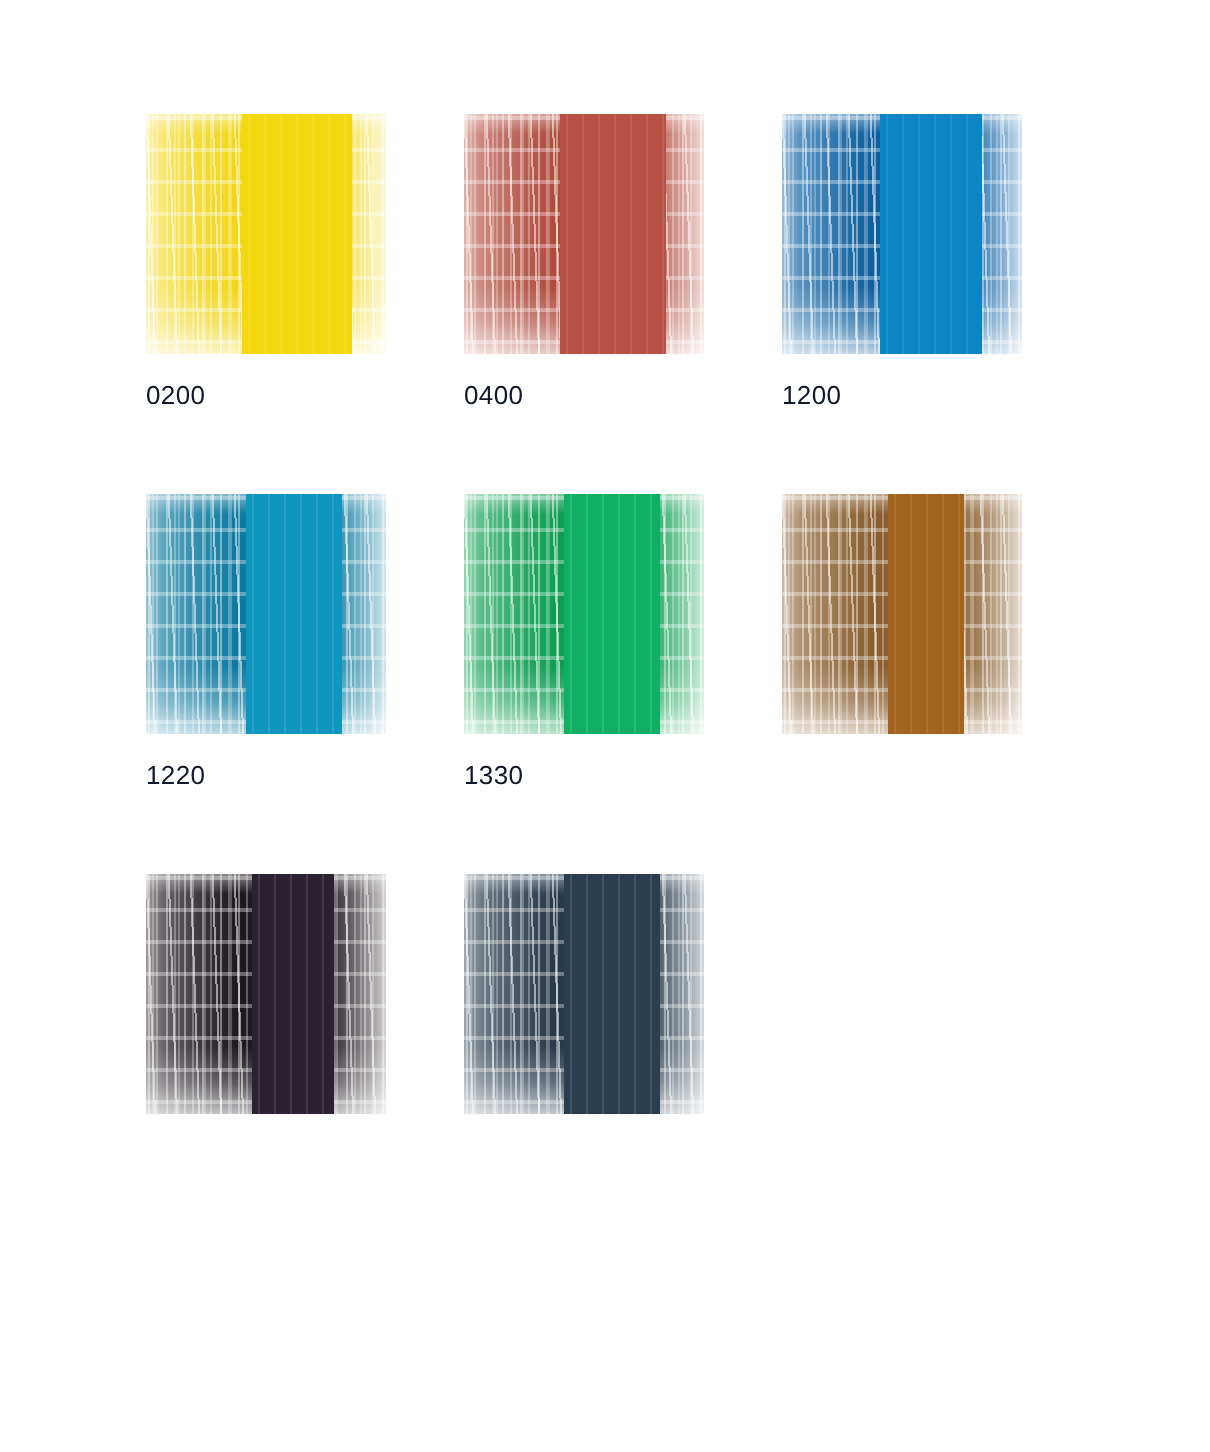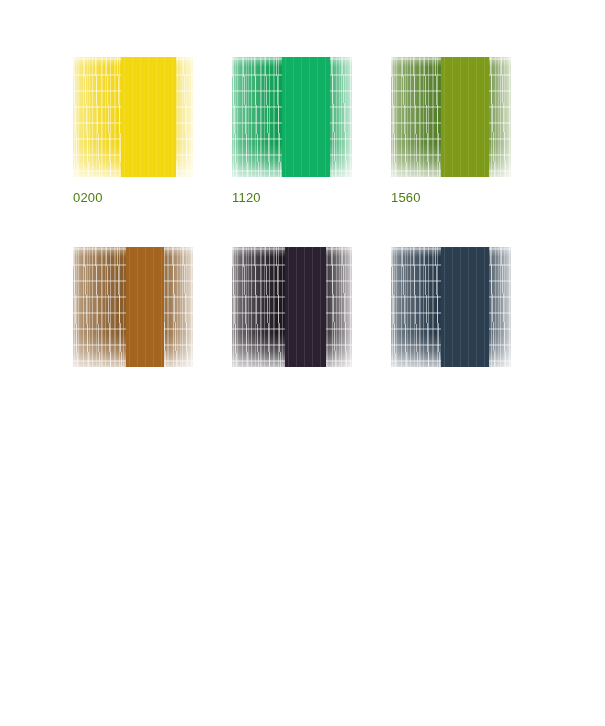--- a/index.html
+++ b/index.html
@@ -147,21 +147,21 @@
       rgba(255,255,255,0.10) 3px,
       rgba(255,255,255,0.10) 4px,
       rgba(255,255,255,0.00) 4px,
       rgba(255,255,255,0.00) 8px);
   }
 
   .label {
     margin-top: 14px;
     font-size: 13px;
     line-height: 14px;
-    color: #4d7c0f;
+    color: #0f172a;
     letter-spacing: 0.2px;
     font-family: "Liberation Sans", sans-serif;
   }
 </style>
 </head>
 <body style="background: rgb(255, 255, 255);">
 
 <div id="chart">
   <div class="swatch-grid">
       <div class="cell">
@@ -172,46 +172,74 @@
           <div class="wings"></div>
           <div class="fade-top"></div>
           <div class="fade-bottom"></div>
           <div class="core" style="left: 40%; width: 46%; top: 0%; height: 100%; bottom: auto; background: rgb(243, 216, 15);">
             <div class="core-grain"></div>
           </div>
         </div>
         <div class="label">0200</div>
       </div>
       <div class="cell">
+        <div class="swatch" title="0400">
+          <div class="base" style="background: linear-gradient(90deg, rgb(181, 82, 68) 0%, rgb(176, 74, 60) 22%, rgb(176, 74, 60) 70%, rgb(181, 82, 68) 100%);"></div>
+          <div class="grain"></div>
+          <div class="speckle"></div>
+          <div class="wings"></div>
+          <div class="fade-top"></div>
+          <div class="fade-bottom"></div>
+          <div class="core" style="left: 40%; width: 44%; top: 0%; height: 100%; bottom: auto; background: rgb(184, 81, 70);">
+            <div class="core-grain"></div>
+          </div>
+        </div>
+        <div class="label">0400</div>
+      </div>
+      <div class="cell">
+        <div class="swatch" title="1200">
+          <div class="base" style="background: linear-gradient(90deg, rgb(16, 99, 165) 0%, rgb(12, 95, 159) 22%, rgb(12, 95, 159) 70%, rgb(16, 99, 165) 100%);"></div>
+          <div class="grain"></div>
+          <div class="speckle"></div>
+          <div class="wings"></div>
+          <div class="fade-top"></div>
+          <div class="fade-bottom"></div>
+          <div class="core" style="left: 41%; width: 42%; top: 0%; height: 100%; bottom: auto; background: rgb(12, 133, 196);">
+            <div class="core-grain"></div>
+          </div>
+        </div>
+        <div class="label">1200</div>
+      </div>
+      <div class="cell">
+        <div class="swatch" title="1220">
+          <div class="base" style="background: linear-gradient(90deg, rgb(18, 124, 159) 0%, rgb(14, 122, 160) 22%, rgb(14, 122, 160) 70%, rgb(18, 124, 159) 100%);"></div>
+          <div class="grain"></div>
+          <div class="speckle"></div>
+          <div class="wings"></div>
+          <div class="fade-top"></div>
+          <div class="fade-bottom"></div>
+          <div class="core" style="left: 42%; width: 40%; top: 0%; height: 100%; bottom: auto; background: rgb(15, 150, 190);">
+            <div class="core-grain"></div>
+          </div>
+        </div>
+        <div class="label">1220</div>
+      </div>
+      <div class="cell">
         <div class="swatch" title="1330">
           <div class="base" style="background: linear-gradient(90deg, rgb(18, 162, 85) 0%, rgb(14, 158, 82) 22%, rgb(14, 158, 82) 70%, rgb(18, 162, 85) 100%);"></div>
           <div class="grain"></div>
           <div class="speckle"></div>
           <div class="wings"></div>
           <div class="fade-top"></div>
           <div class="fade-bottom"></div>
           <div class="core" style="left: 42%; width: 40%; top: 0%; height: 100%; bottom: auto; background: rgb(15, 175, 100);">
             <div class="core-grain"></div>
           </div>
         </div>
-        <div class="label">1120</div>
-      </div>
-      <div class="cell">
-        <div class="swatch" title="1560">
-          <div class="base" style="background: linear-gradient(90deg, rgb(92, 132, 41) 0%, rgb(85, 128, 42) 22%, rgb(85, 128, 42) 70%, rgb(92, 132, 41) 100%);"></div>
-          <div class="grain"></div>
-          <div class="speckle"></div>
-          <div class="wings"></div>
-          <div class="fade-top"></div>
-          <div class="fade-bottom"></div>
-          <div class="core" style="left: 42%; width: 40%; top: 0%; height: 100%; bottom: auto; background: rgb(125, 154, 24);">
-            <div class="core-grain"></div>
-          </div>
-        </div>
-        <div class="label">1560</div>
+        <div class="label">1330</div>
       </div>
       <div class="cell">
         <div class="swatch" title="1740">
           <div class="base" style="background: linear-gradient(90deg, rgb(140, 99, 52) 0%, rgb(138, 95, 47) 22%, rgb(138, 95, 47) 70%, rgb(140, 99, 52) 100%);"></div>
           <div class="grain"></div>
           <div class="speckle"></div>
           <div class="wings"></div>
           <div class="fade-top"></div>
           <div class="fade-bottom"></div>
           <div class="core" style="left: 44%; width: 32%; top: 0%; height: 100%; bottom: auto; background: rgb(162, 100, 30);">

